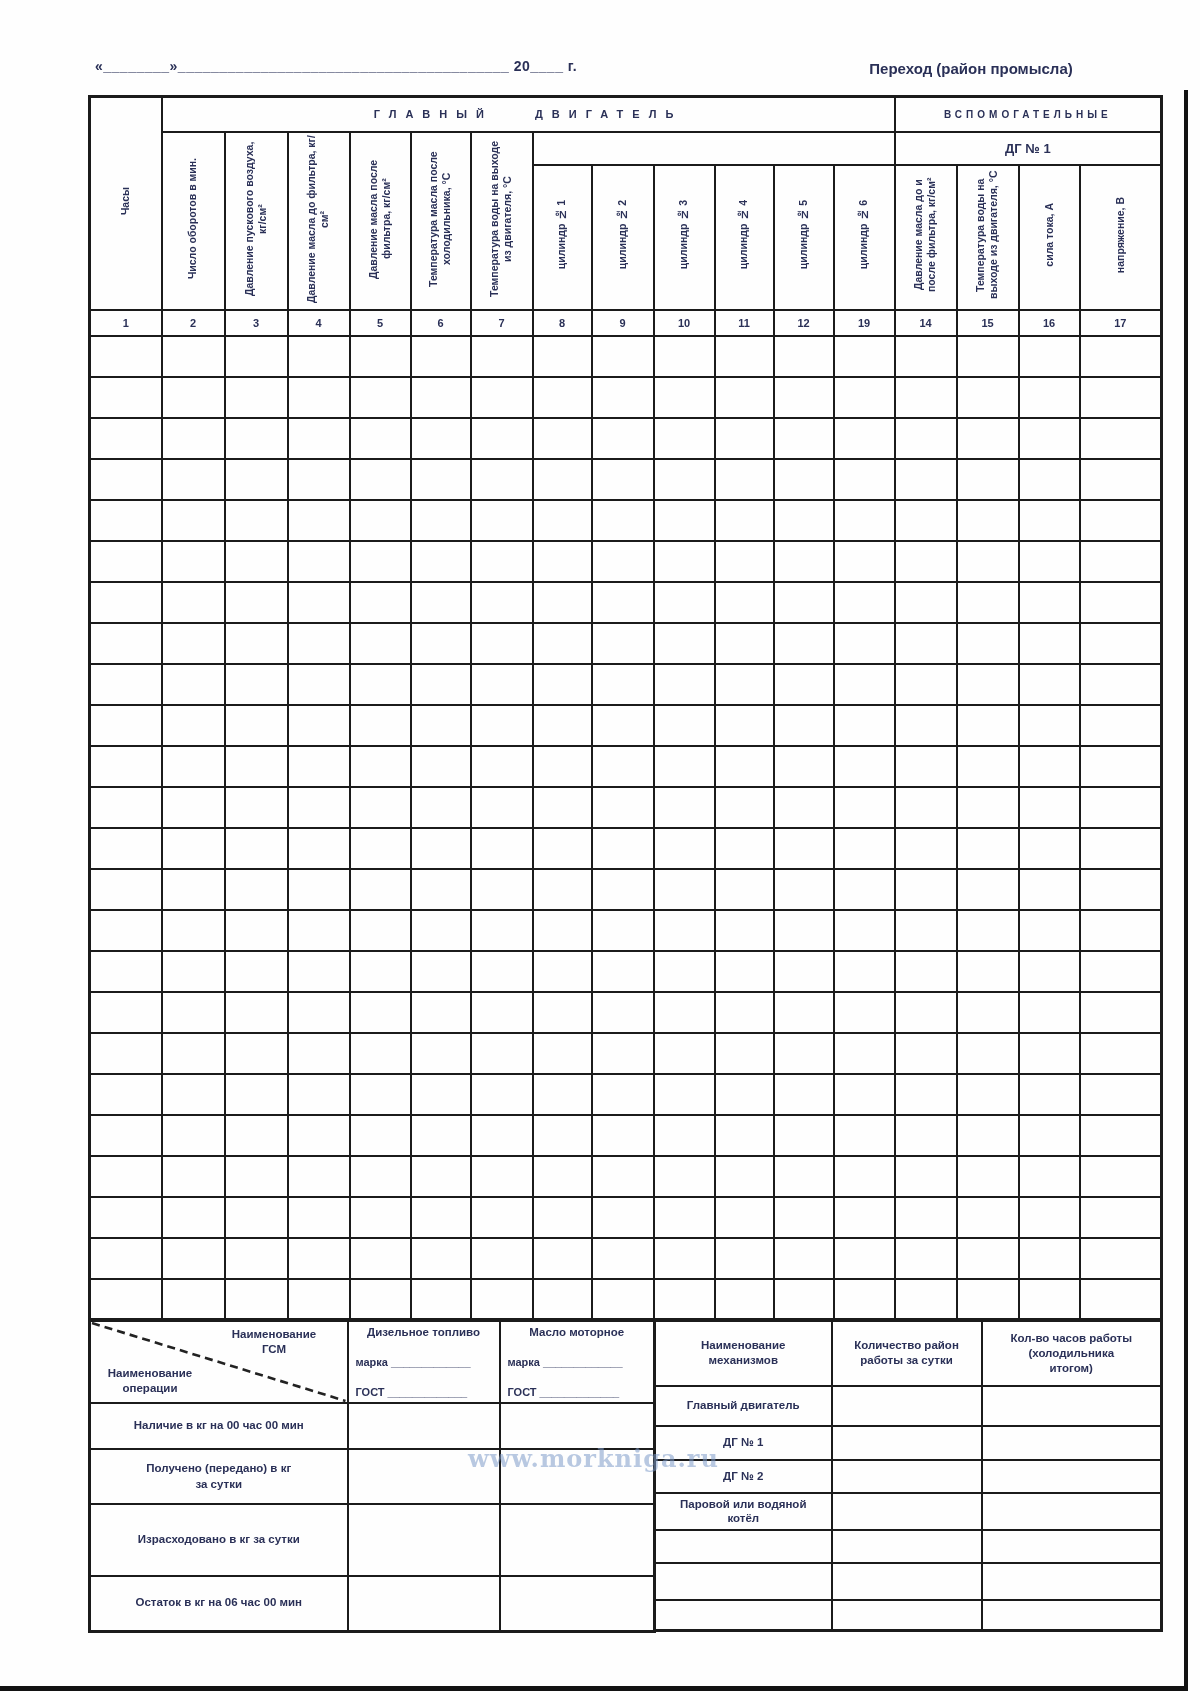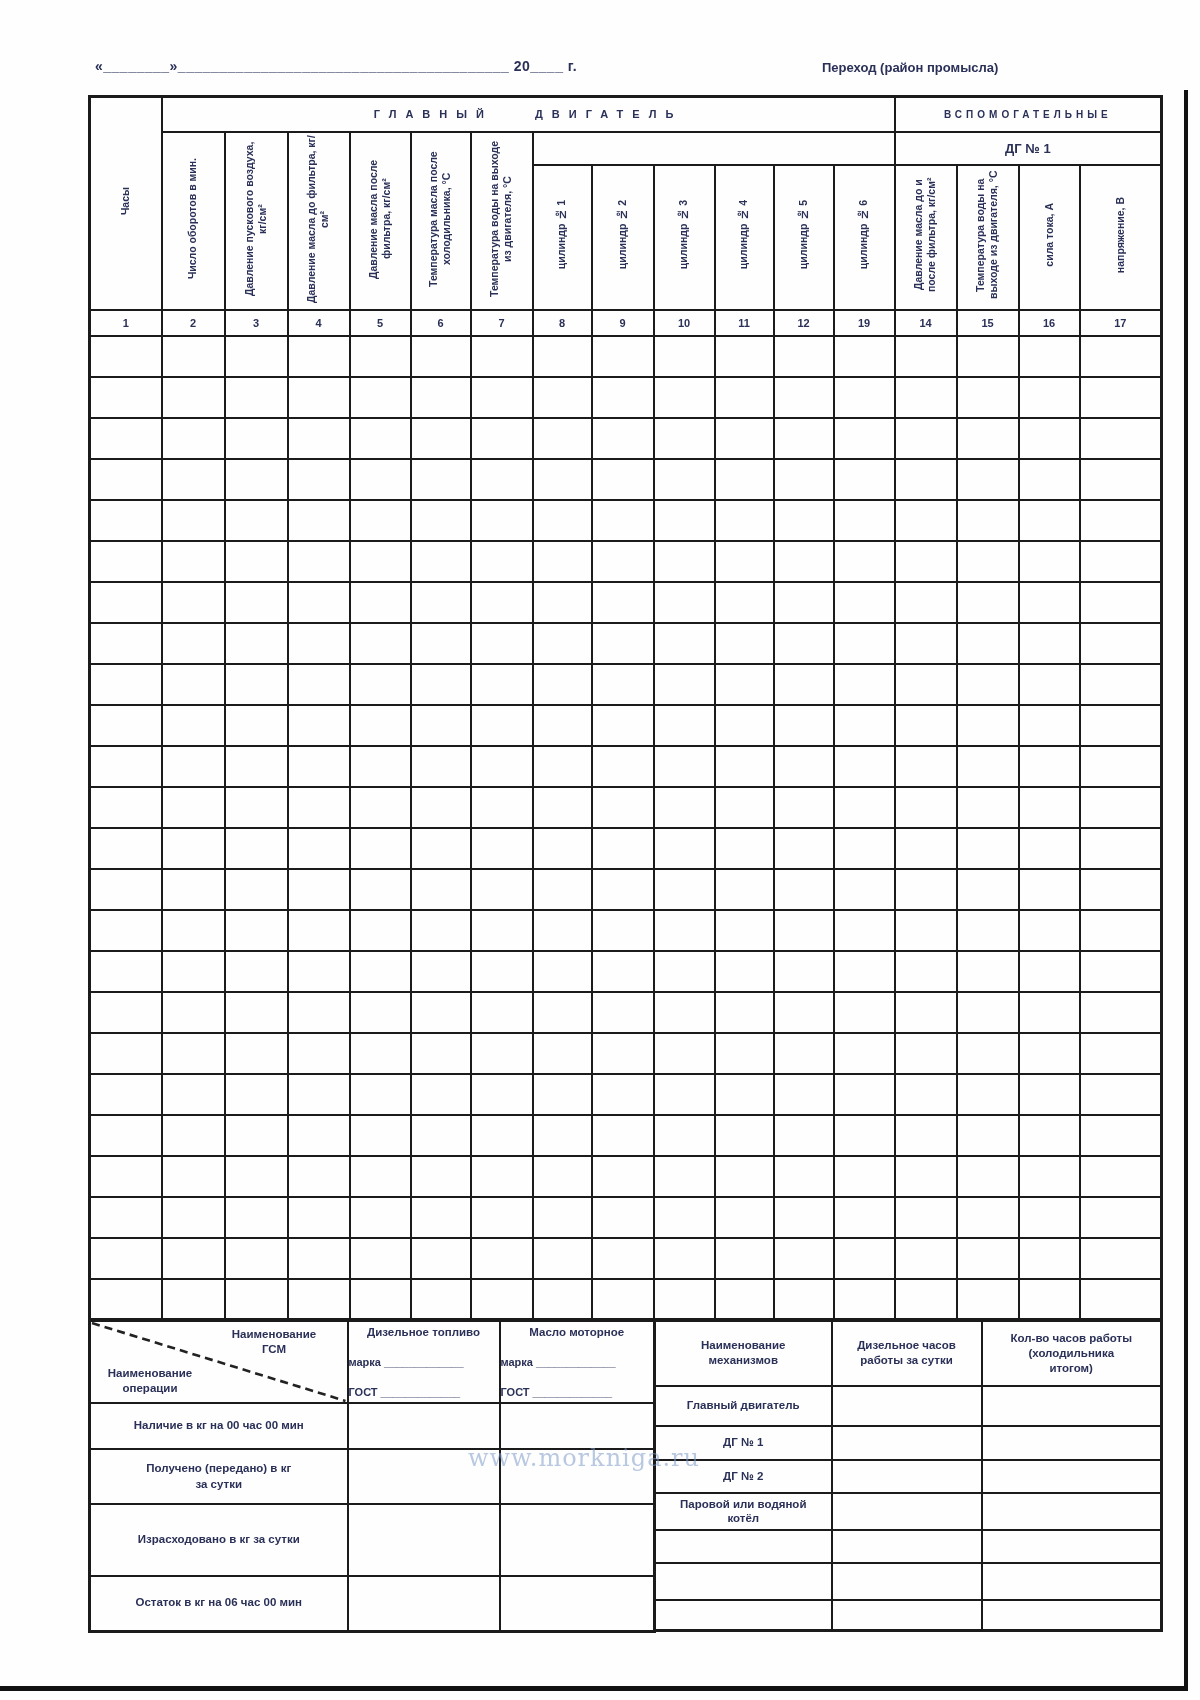--- a/index.html
+++ b/index.html
@@ -7,21 +7,21 @@
     width:1200px; height:1700px;
     background:#ffffff;
     font-family:"Liberation Sans", sans-serif;
     font-weight:bold;
     color:#2a3057;
   }
   .sheet { position:relative; width:1200px; height:1700px; overflow:hidden; background:#fefefe; }
 
   
   .date-line { position:absolute; left:95px; top:58px; font-size:14px; letter-spacing:.5px; white-space:nowrap; }
-  .title-right { position:absolute; left:822px; top:60px; width:298px; text-align:left; font-size:13px; white-space:nowrap; }
+  .title-right { position:absolute; left:822px; top:60px; width:298px; text-align:center; font-size:15px; white-space:nowrap; }
 
   
   .page-right-line { position:absolute; left:1184px; top:90px; width:4px; height:1601px; background:#121212; }
   .page-bottom-line { position:absolute; left:0px; top:1686px; width:1188px; height:5px; background:#121212; }
 
   table { border-collapse:collapse; table-layout:fixed; }
   td { border:2px solid #1b1b1b; padding:0; overflow:hidden; }
 
   
   .main-table { position:absolute; left:88px; top:95px; width:1072px; border:3px solid #1b1b1b; }
@@ -45,36 +45,36 @@
   .vaux  { max-height:136px; }
   .numcell { font-size:11px; text-align:center; height:24px; }
   .log-row { height:41px; }
 
   
   .fuel-table { position:absolute; left:88px; top:1319px; width:565px; border:3px solid #1b1b1b; }
   .diag-cell { position:relative; }
   .diag-svg { position:absolute; left:0; top:0; width:100%; height:100%; }
   .diag-top { position:absolute; top:5px; right:5px; width:135px; text-align:center; font-size:11.5px; white-space:pre-line; line-height:1.3; }
   .diag-bottom { position:absolute; bottom:7px; left:3px; width:112px; text-align:center; font-size:11.5px; white-space:pre-line; line-height:1.25; }
-  .fuel-head { vertical-align:top; text-align:left; padding:4px 0; }
+  .fuel-head { vertical-align:top; text-align:left; padding:4px 7px; }
   .fuel-title { text-align:center; font-size:11.5px; margin-bottom:2px; white-space:nowrap; }
   .fuel-line { font-size:11px; margin-top:18px; white-space:nowrap; }
   .op-label { font-size:11.5px; text-align:center; vertical-align:middle; white-space:pre-line; line-height:1.35; padding:0 6px; }
 
   
   .mech-table { position:absolute; left:653px; top:1319px; width:507px; border:3px solid #1b1b1b; }
   .mech-hr { height:65px; }
   .mech-head { font-size:11.5px; text-align:center; vertical-align:middle; white-space:pre-line; line-height:1.3; padding:0 4px; }
   .mech-label { font-size:11.5px; text-align:center; vertical-align:middle; white-space:pre-line; line-height:1.25; }
 
   
   .watermark {
     position:absolute; left:468px; top:1444px;
     font-family:"DejaVu Serif", serif;
-    font-size:24px; font-weight:normal;
+    font-size:24px; font-weight:bold;
     color:rgba(125,155,200,0.55);
     letter-spacing:1px;
     pointer-events:none;
     z-index:5;
   }
 </style>
 </head>
 <body>
 
 <div class="sheet">
@@ -663,21 +663,21 @@
   <table class="mech-table">
     <colgroup>
       <col style="width:177px">
         <col style="width:150px">
         <col style="width:180px">
     </colgroup>
     <tbody>
       <tr class="mech-hr">
         <td class="mech-head">Наименование
 механизмов</td>
-        <td class="mech-head">Дизельное часов
+        <td class="mech-head">Количество район
 работы за сутки</td>
         <td class="mech-head">Кол-во часов работы
 (холодильника
 итогом)</td>
       </tr>
     <tr style="height: 40px;">
           <td class="mech-label">Главный двигатель</td>
           <td></td>
           <td></td>
         </tr>

